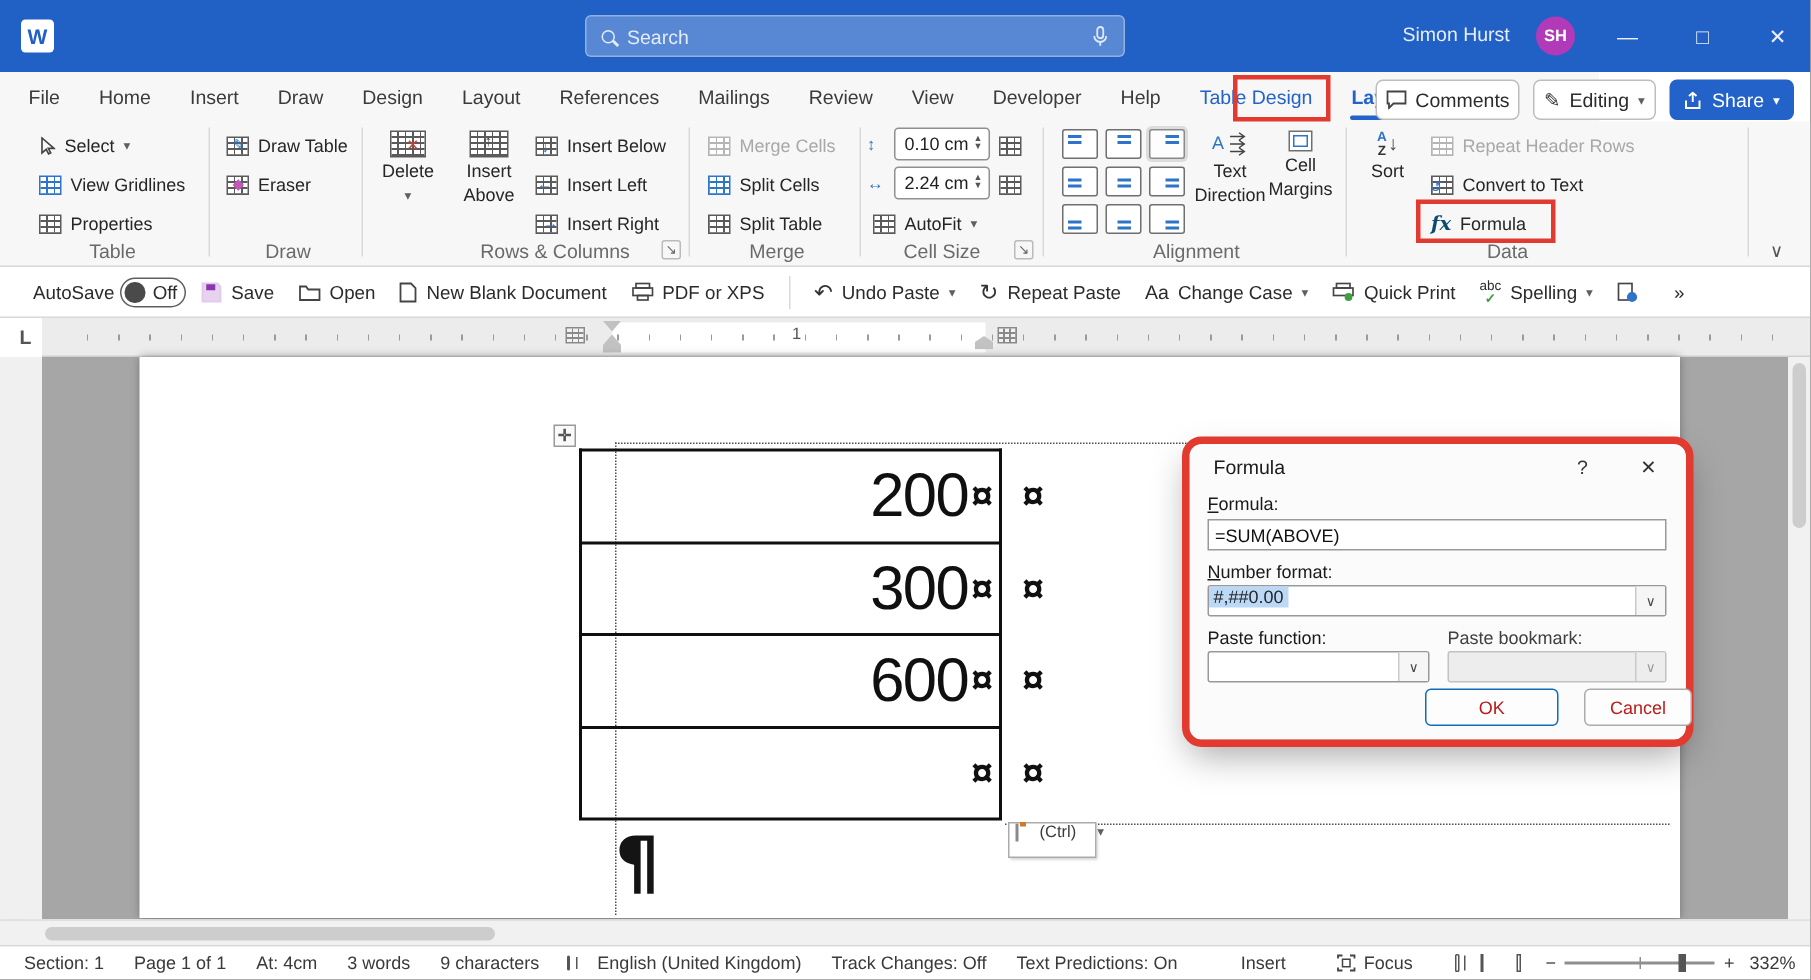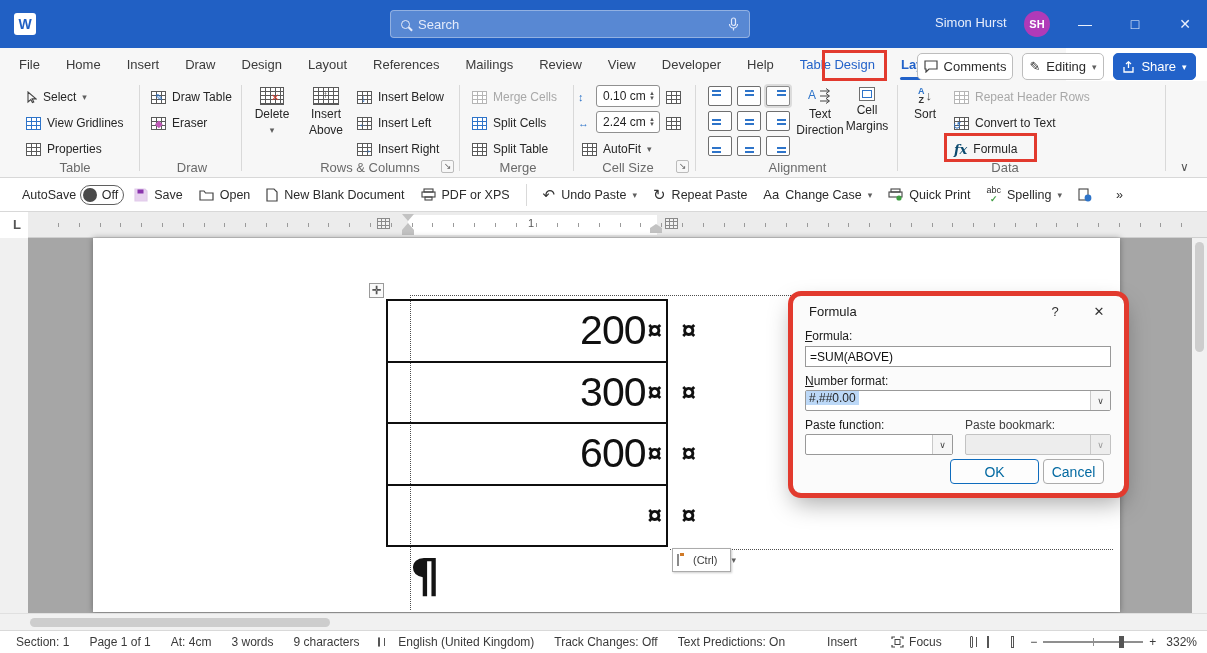--- a/index.html
+++ b/index.html
@@ -107,44 +107,44 @@
   .dotV{position:absolute;border-left:1px dotted #4d4d4d}
   #doc-table{position:absolute;left:386px;top:299px;width:282px;height:248px;border-left:2px solid #0f0f0f;border-right:2px solid #0f0f0f;border-top:2px solid #0f0f0f}
   .trow{position:relative;height:61.5px;border-bottom:2px solid #0f0f0f;display:flex;align-items:center;justify-content:flex-end;padding-right:4px}
   .tval{font-size:41px;color:#101010;letter-spacing:-1px}
   .cmark{font-size:26px;font-weight:700;color:#101010;margin-left:2px}
   .rmark{position:absolute;right:-30px;font-size:26px;font-weight:700;color:#101010}
   #move-handle{position:absolute;left:369px;top:283px;width:15px;height:15px;border:1px solid #9a9a9a;background:#fafafa;
                display:flex;align-items:center;justify-content:center;font-size:11px;color:#555;font-weight:700}
   #pilcrow{position:absolute;left:410px;top:548px;font-size:47px;font-weight:700;color:#141414;font-family:"DejaVu Sans",sans-serif}
   #paste-opts{position:absolute;left:672px;top:548px;width:59px;height:24px;background:#fff;border:1px solid #ababab;
-              display:flex;align-items:center;gap:14px;padding:0 4px;font-size:11px;color:#3c3c3c;box-shadow:1px 1px 2px rgba(0,0,0,.2)}
+              display:flex;align-items:flex-start;gap:14px;padding:0 4px;font-size:11px;color:#3c3c3c;box-shadow:1px 1px 2px rgba(0,0,0,.2)}
   .clip{width:10px;height:12px;border:1px solid #8a8a8a;background:#fff;position:relative}
   .clip::before{content:'';position:absolute;left:2px;top:-2px;width:4px;height:3px;background:#d07a28}
 
   
   #dialog{position:absolute;left:793px;top:296px;width:331px;height:197px;background:#fbfbfb;border-radius:8px;
           outline:5px solid var(--red,#e23a2e);box-shadow:0 10px 24px rgba(0,0,0,.35);z-index:30;font-size:12px}
   #dlg-title{position:absolute;left:16px;top:8px;font-size:13px;color:#1a1a1a}
   .dlg-sysbtn{position:absolute;top:6px;width:20px;height:18px;display:flex;align-items:center;justify-content:center;color:#333;font-size:13px}
   .dlg-label{position:absolute;font-size:12px;color:#1a1a1a}
   .dlg-label.ak::first-letter{text-decoration:underline}
   .dlg-label.dis{color:#404040}
   #formula-input{position:absolute;left:12px;top:50px;width:306px;height:21px;border:1px solid #999;background:#fff;
                  font-size:12px;font-family:"Liberation Sans",sans-serif;padding:0 4px;color:#111}
   .combo{position:absolute;height:21px;border:1px solid #999;background:#fff;border-radius:2px;display:flex;align-items:flex-start}
   .combo .val{padding:0 3px}
   .combo .val.hl{background:var(--selection,#bcd8f7)}
   .combo .arrowbox{margin-left:auto;width:20px;height:100%;border-left:1px solid #c9c9c9;display:flex;align-items:center;justify-content:center;color:#444;font-size:9px;background:#f6f6f6}
   .combo.dis{background:#ededed;border-color:#c2c2c2}
   .combo.dis .arrowbox{color:#9a9a9a;background:#ededed}
   .dlg-btn{position:absolute;top:163px;height:25px;border-radius:4px;background:#fdfdfd;border:1px solid #ababab;
-           display:flex;align-items:center;justify-content:center;font-size:14px;color:#0369a1}
+           display:flex;align-items:center;justify-content:center;font-size:12px;color:#b91c1c}
   #ok-btn{left:157px;width:89px;border:1.5px solid #0f6cbd}
-  #cancel-btn{left:250px;width:61px}
+  #cancel-btn{left:263px;width:72px}
 
   
   #hscroll{position:absolute;left:0;top:613px;width:1207px;height:17px;background:#f1f1f1;border-top:1px solid #e0e0e0}
   #hthumb{position:absolute;left:30px;top:4px;width:300px;height:9px;background:#cdcdcd;border-radius:5px}
   #vscroll{position:absolute;left:1192px;top:238px;width:15px;height:375px;background:#f1f1f1}
   #vthumb{position:absolute;left:3px;top:4px;width:9px;height:110px;background:#cdcdcd;border-radius:5px}
 
   
   #statusbar{position:absolute;left:0;top:630px;width:1207px;height:23px;background:#fff;border-top:1px solid #d9d9d9;
              display:flex;align-items:center;font-size:12px;color:#3a3a3a}

